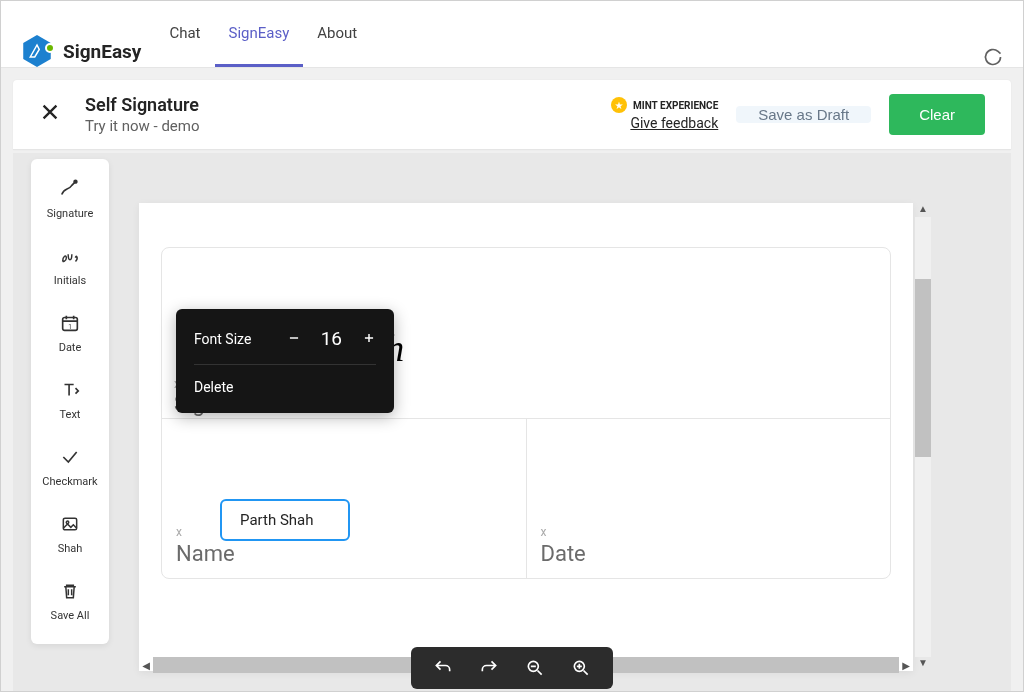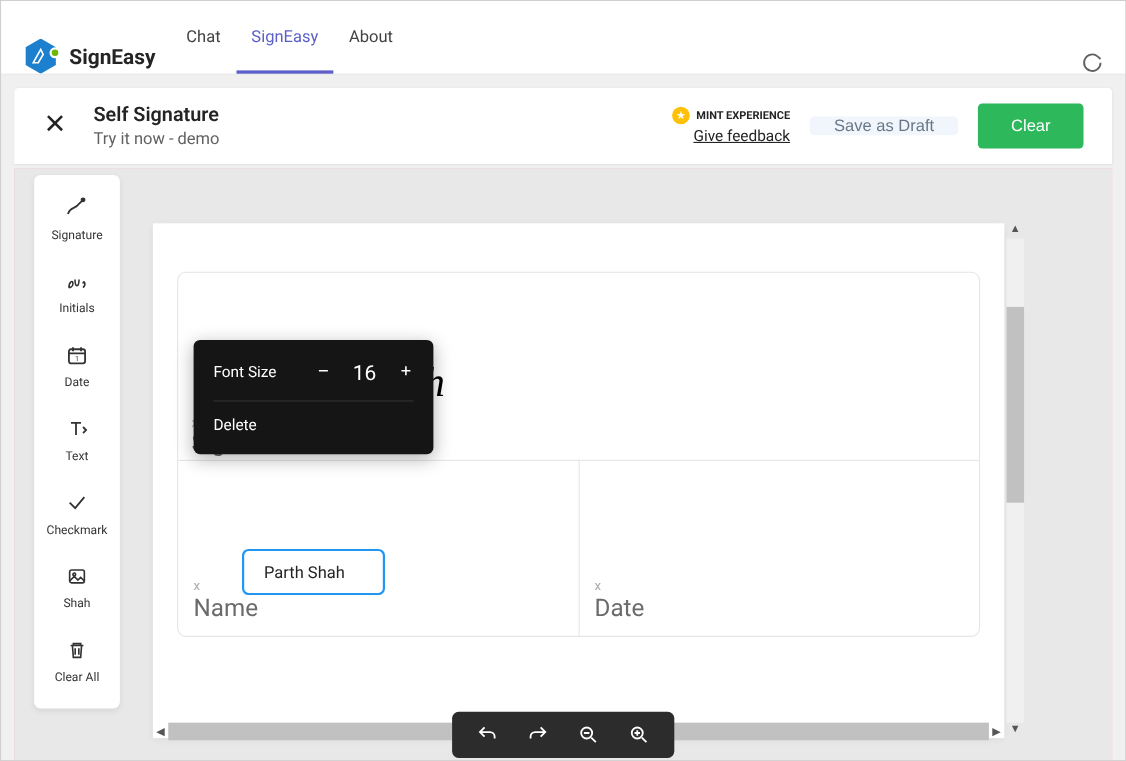--- a/index.html
+++ b/index.html
@@ -187,21 +187,21 @@
           </svg>
       </span>
       <span class="label">Shah</span>
     </div>
     <div class="sidebar-item">
       <span class="icon">
         <svg width="20" height="22" viewBox="0 0 24 24" stroke="#333" stroke-width="1.8" fill="none">
             <path d="M5 7 H19 M8 7 V5 H16 V7 M7 7 L8 20 H16 L17 7 M10 10 V17 M14 10 V17"></path>
           </svg>
       </span>
-      <span class="label">Clear All</span>
+      <span class="label">Save All</span>
     </div>
   </div>
 
   <div class="doc-wrap">
     <div class="doc-inner">
       <div class="doc-form">
         <div class="sig-row">
           <div class="sig-text">parth</div>
           <div class="sig-area">
             <div class="sig-x">x</div>

